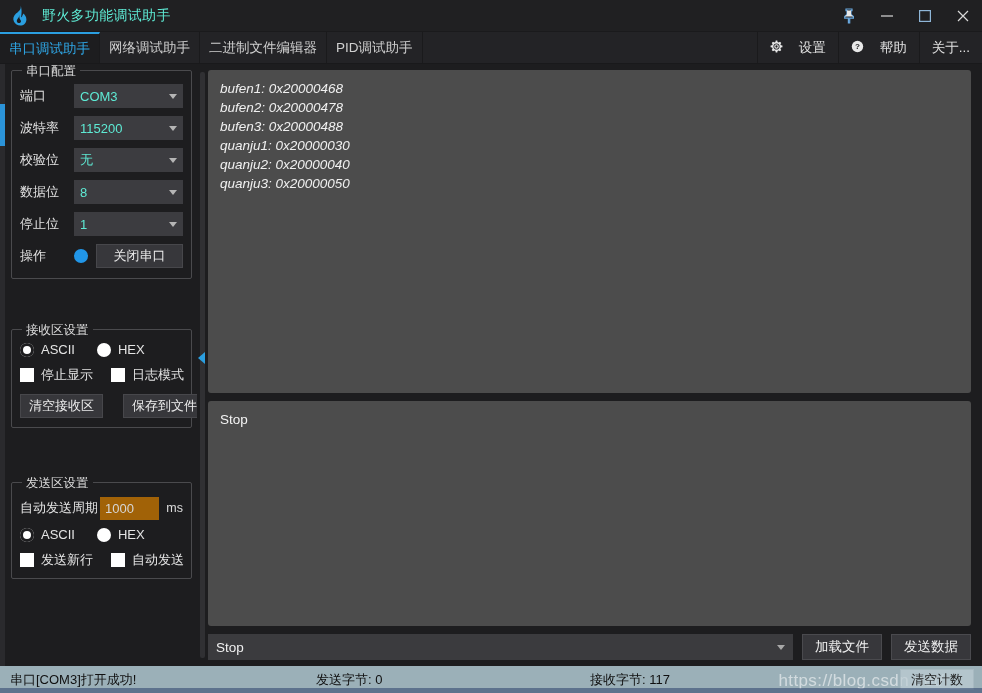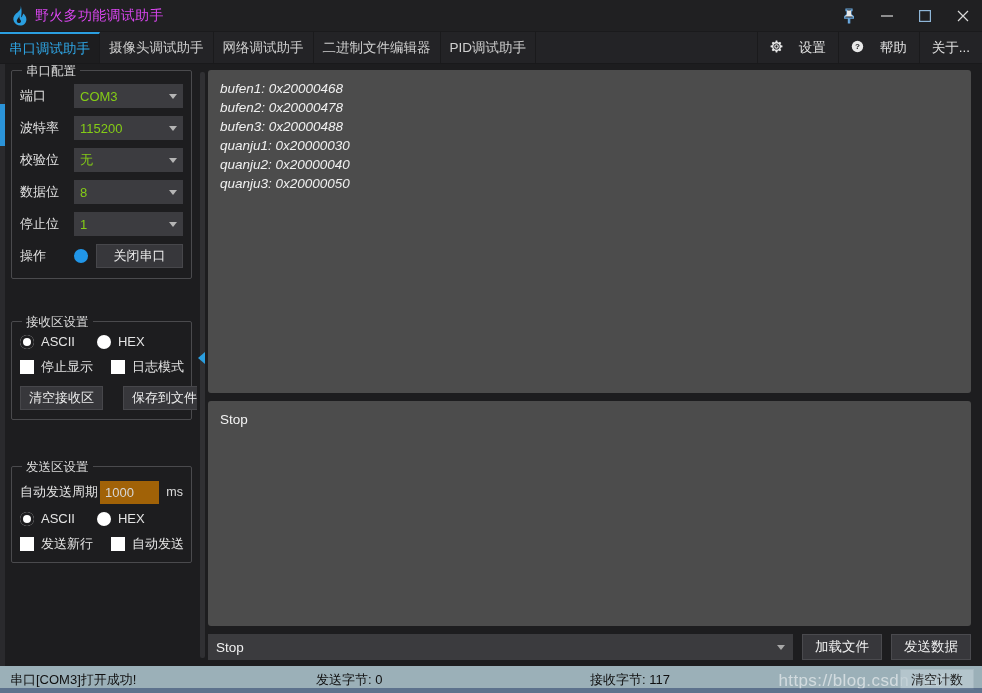--- a/index.html
+++ b/index.html
@@ -32,22 +32,22 @@
     flex: 0 0 32px;
     border-bottom: 1px solid #1a1a1c;
   }
   .logo {
     width: 26px; height: 26px;
     margin-left: 6px;
     display: flex; align-items: center; justify-content: center;
   }
   .app-title {
     font-size: 14px;
-    color: #d946ef;
-    margin-left: 3px;
+    color: #5eead4;
+    margin-left: 10px;
     letter-spacing: 0.3px;
   }
   .titlebar-spacer { flex: 1 1 auto; }
   .win-btn {
     width: 38px; height: 32px;
     display: flex; align-items: center; justify-content: center;
     color: #d2d2d2;
     font-size: 15px;
     line-height: 1;
   }
@@ -119,21 +119,21 @@
     padding: 6px 5px 0 6px;
     display: flex;
     flex-direction: column;
     overflow: hidden;
   }
 
   .group {
     border: 1px solid #4a4a4d;
     border-radius: 2px;
     position: relative;
-    margin-bottom: 6px;
+    margin-bottom: 14px;
     padding: 12px 8px 9px 8px;
   }
   .group > .legend {
     position: absolute;
     top: -8px; left: 10px;
     background: #1d1d1f;
     padding: 0 4px;
     font-size: 12.5px;
     color: #dcdcdc;
     white-space: nowrap;
@@ -156,21 +156,21 @@
 
   .combo {
     flex: 1 1 auto;
     height: 24px;
     background: #3c3c40;
     border: none;
     display: flex;
     align-items: center;
     padding: 0 6px;
     font-size: 13px;
-    color: #84cc16;
+    color: #5eead4;
     position: relative;
   }
   .combo .val { flex: 1 1 auto; white-space: nowrap; overflow: hidden; }
   .combo .arrow {
     width: 0; height: 0;
     border-left: 4px solid transparent;
     border-right: 4px solid transparent;
     border-top: 5px solid #b5b5b5;
     margin-left: 4px;
   }
@@ -436,23 +436,20 @@
         <path d="M2 2 L12 12 M12 2 L2 12" stroke="#d9d9d9" stroke-width="1.2"></path>
       </svg>
     </div>
   </div>
 
   <div class="tabbar">
     <div class="tab active">
       <span>串口调试助手</span>
     </div>
     <div class="tab">
-      <span>摄像头调试助手</span>
-    </div>
-    <div class="tab">
       <span>网络调试助手</span>
     </div>
     <div class="tab">
       <span>二进制文件编辑器</span>
     </div>
     <div class="tab">
       <span>PID调试助手</span>
     </div>
 
     <div class="tabbar-spacer"></div>

